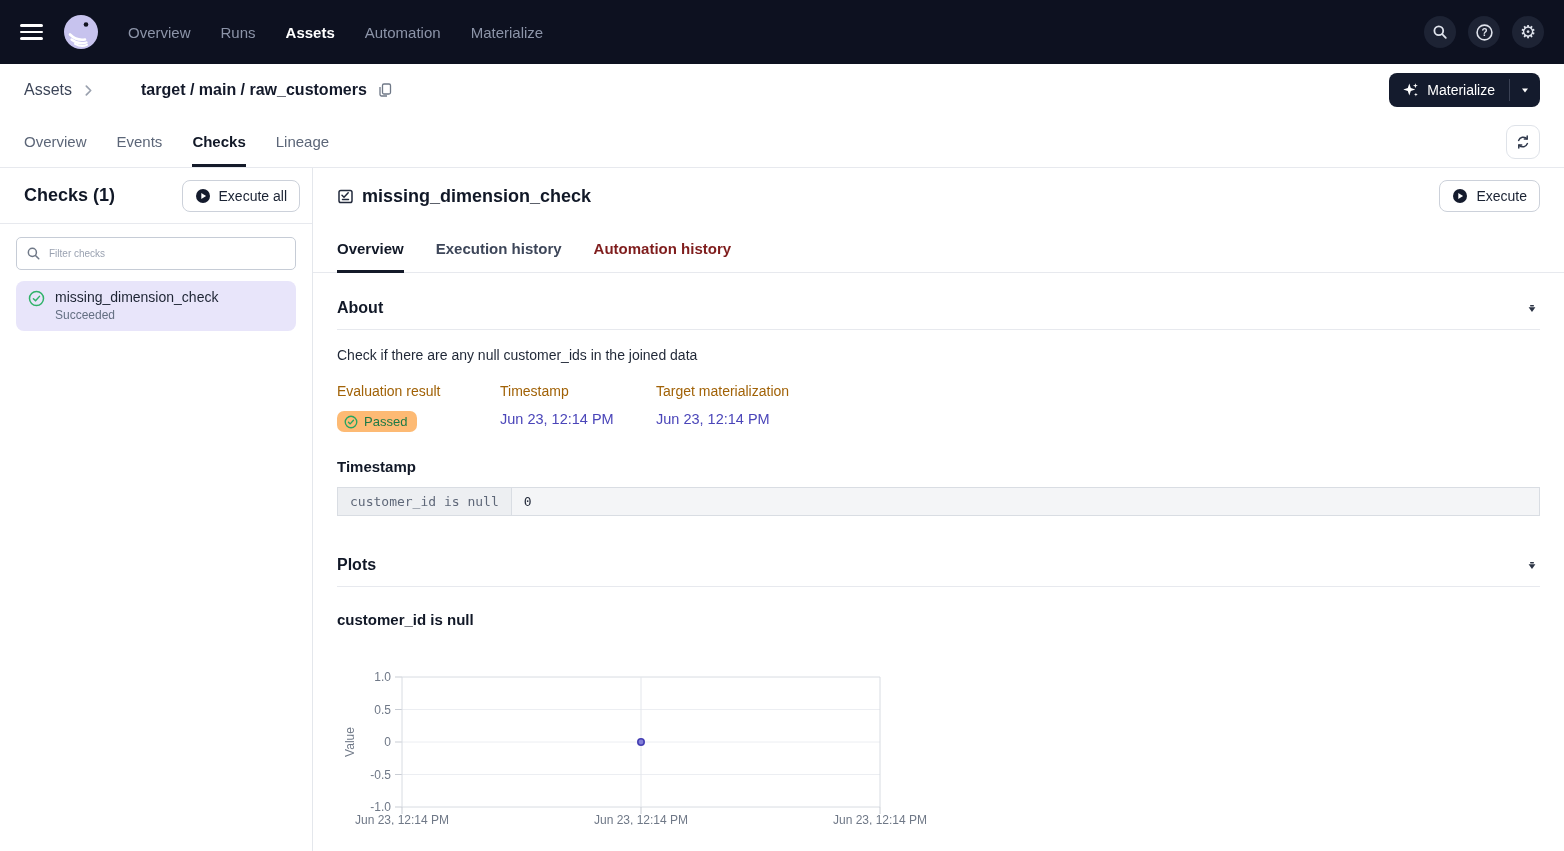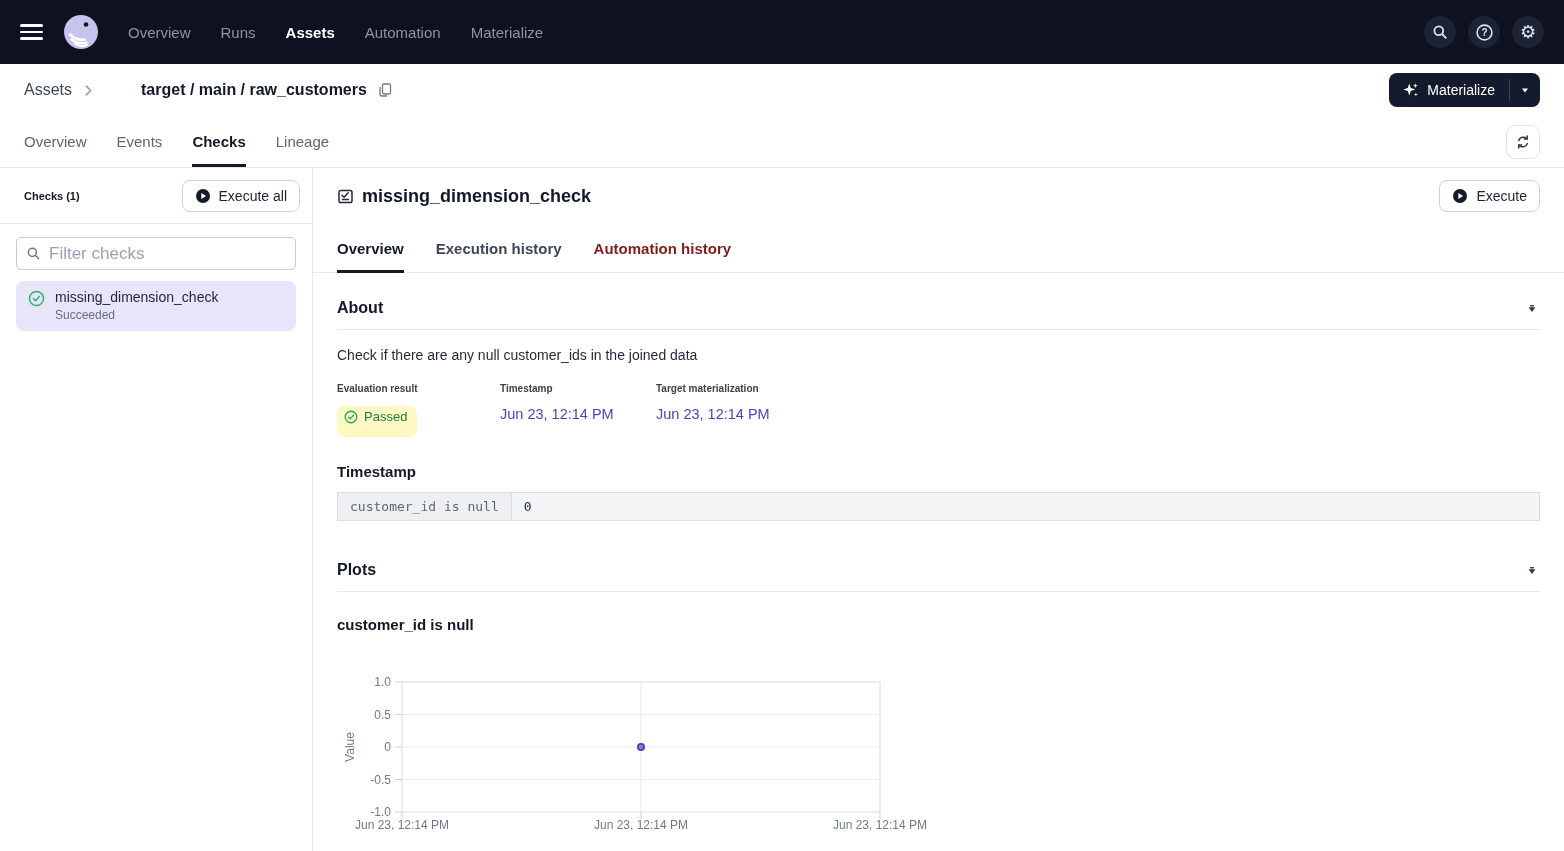--- a/index.html
+++ b/index.html
@@ -41,27 +41,27 @@
   .atab { font-size:15px; color:#5c6678; display:flex; align-items:center; position:relative; cursor:pointer; }
   .atab.active { color:#111827; font-weight:600; }
   .atab.active::after { content:""; position:absolute; left:0; right:0; bottom:0; height:3px; background:#141a29; }
   .refresh-btn { margin-left:auto; width:34px; height:34px; border:1px solid #dfe3e9; border-radius:9px;
                  display:flex; align-items:center; justify-content:center; background:#fff; cursor:pointer; }
 
   
   .sidebar { position:absolute; top:168px; left:0; width:313px; bottom:0; border-right:1px solid #e4e7ec; background:#fff; }
   .side-head { height:56px; display:flex; align-items:center; justify-content:space-between;
                padding:0 12px 0 24px; border-bottom:1px solid #e7e9ee; }
-  .side-title { font-size:11px; font-weight:700; color:#111827; }
+  .side-title { font-size:18px; font-weight:700; color:#111827; }
   .btn-outline { display:inline-flex; align-items:center; gap:8px; height:32px; padding:0 12px;
                  border:1px solid #ccd1da; border-radius:8px; background:#fff; font-size:14px;
                  color:#1a2233; cursor:pointer; font-family:inherit; }
   .filter-wrap { margin:13px 16px 8px 16px; position:relative; }
   .filter-input { width:100%; height:33px; border:1px solid #c6ccd6; border-radius:5px; padding:0 10px 0 32px;
-                  font-size:17px; color:#1a2233; outline:none; font-family:inherit; background:#fff; }
+                  font-size:10px; color:#1a2233; outline:none; font-family:inherit; background:#fff; }
   .filter-input::placeholder { color:#9aa2b1; }
   .filter-icon { position:absolute; left:10px; top:9px; }
   .check-item { margin:11px 16px 0 16px; background:#e8e5fa; border-radius:8px; padding:8px 12px 9px 12px;
                 display:flex; gap:10px; cursor:pointer; }
   .check-item .ci-text { display:flex; flex-direction:column; gap:3px; }
   .ci-name { font-size:14px; color:#1d2433; }
   .ci-status { font-size:12px; color:#646f82; }
   .ci-icon { margin-top:1px; }
 
   
@@ -81,23 +81,23 @@
                   border-bottom:1px solid #e7e9ee; padding:6px 0 12px 0; }
   .section-head h2 { font-size:16px; font-weight:700; color:#111827; }
   .caret-btn { cursor:pointer; display:flex; align-items:center; padding:2px; }
   .about-desc { margin-top:17px; font-size:14px; color:#1f2736; }
   .sec-gap { margin-top:44px; }
 
   .exec-grid { display:flex; margin-top:20px; }
   .exec-col { display:flex; flex-direction:column; gap:12px; }
   .exec-col.c1 { width:163px; }
   .exec-col.c2 { width:156px; }
-  .exec-head { font-size:10px; font-weight:700; color:#404040; }
-  .badge-passed { display:inline-flex; align-items:center; gap:6px; background:#fef9c3; color:#1d7a46;
-                  font-size:13px; padding:3px 10px 13px 7px; border-radius:7px; width:fit-content; }
+  .exec-head { font-size:14px; font-weight:400; color:#a16207; }
+  .badge-passed { display:inline-flex; align-items:center; gap:6px; background:#fdba74; color:#1d7a46;
+                  font-size:13px; padding:3px 10px 3px 7px; border-radius:7px; width:fit-content; }
   .ts-link { font-size:14.5px; color:#4a45b9; cursor:pointer; }
 
   .meta-heading { margin-top:26px; font-size:15px; font-weight:700; color:#111827; }
   .meta-table { margin-top:12px; width:100%; border-collapse:collapse; border:1px solid #d9dde3; }
   .meta-table td { font-family:"DejaVu Sans Mono", monospace; font-size:13px; padding:6px 12px; border:1px solid #d9dde3; }
   .meta-key { background:#edeff2; color:#5f6879; width:154px; white-space:nowrap; }
   .meta-val { background:#f4f5f7; color:#262d3d; }
 
   .plots-gap { margin-top:34px; }
   .plot-title { margin-top:24px; font-size:15px; font-weight:700; color:#111827; }

